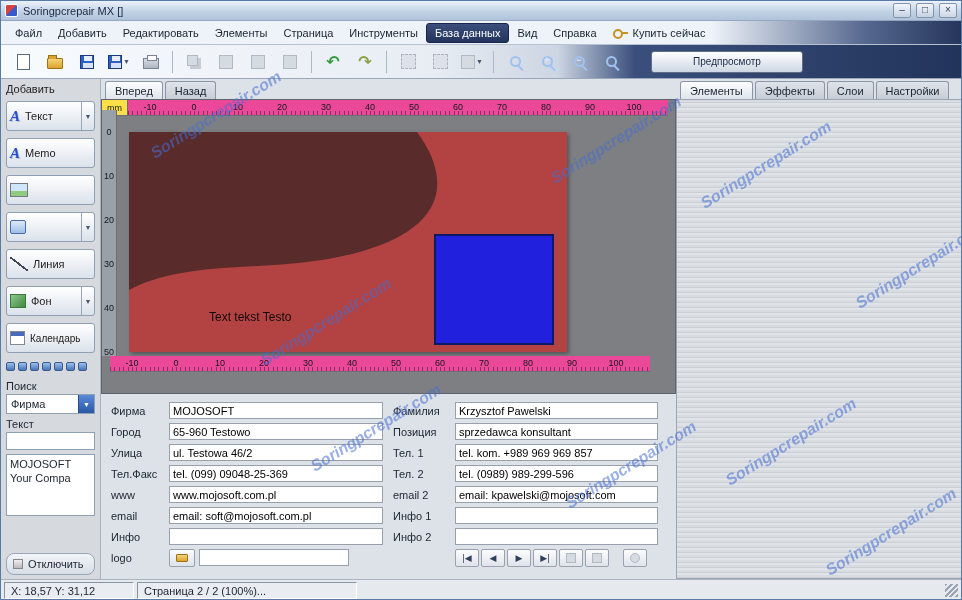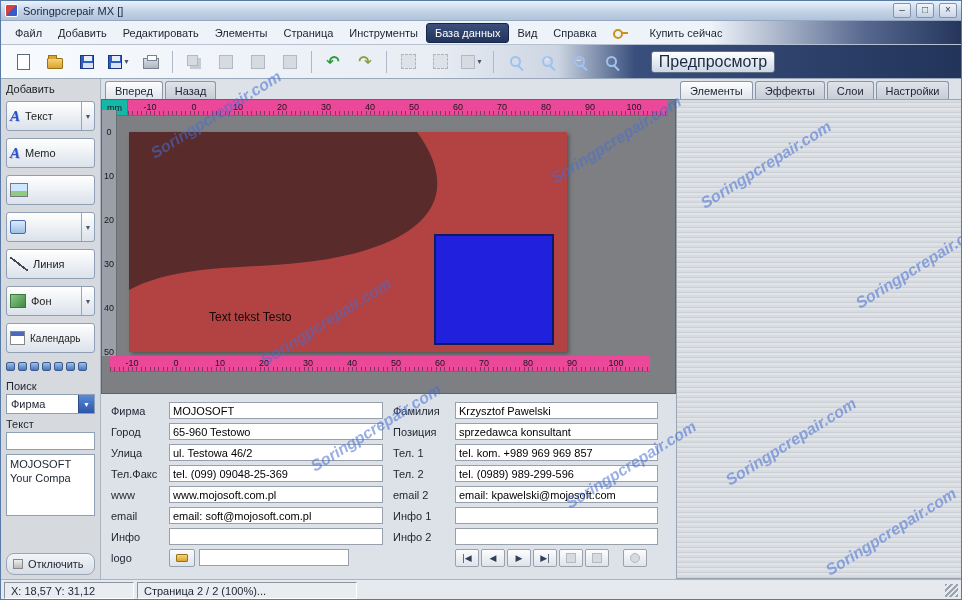--- a/index.html
+++ b/index.html
@@ -19,21 +19,21 @@
     background: linear-gradient(#f2f6fb, #c6d2e2); font-size: 10px; line-height: 12px;
     text-align: center; color: #33415a; }
   .winbtn.close { background: linear-gradient(#f2f6fb, #ccd6e4); }
 
   
   .menubar { position: absolute; left: 0; top: 20px; width: 100%; height: 24px;
     background: linear-gradient(90deg, #eef3f9 0%, #eef3f9 74%, #56688f 90%, #25355b 100%);
     border-bottom: 1px solid #b6c2d2; display: flex; align-items: center; padding: 0 6px; }
   .menu-item { padding: 3px 8px; border-radius: 3px; white-space: nowrap; }
   .menu-item.dark { background: linear-gradient(#3c4f7c, #22345c); color: #fff; border: 1px solid #17254a; }
-  .menu-item.buy { display: flex; align-items: center; gap: 22px; }
+  .menu-item.buy { display: flex; align-items: center; gap: 5px; }
   .key-icon { position: relative; width: 15px; height: 9px; display: inline-block; }
   .key-icon::before { content: ""; position: absolute; left: 0; top: 1px; width: 6px; height: 6px;
     border: 2px solid #c8921e; border-radius: 50%; }
   .key-icon::after { content: ""; position: absolute; left: 9px; top: 4px; width: 6px; height: 2px;
     background: #c8921e; box-shadow: 3px 2px 0 -1px #c8921e, 1px 2px 0 -1px #c8921e; }
 
   
   .toolbar { position: absolute; left: 0; top: 44px; width: 100%; height: 34px;
     background: linear-gradient(90deg, #f8fbfe 0%, #e8edf4 45%, #ccd5e2 58%, #3a4f7c 66%, #22345a 100%);
     border-bottom: 1px solid #9aa8ba; display: flex; align-items: center; padding: 0 8px; gap: 4px; }
@@ -58,22 +58,22 @@
   .glyph-btn { font-size: 16px; font-weight: bold; line-height: 1; }
   .glyph-btn.undo { color: #2f9a3a; }
   .glyph-btn.redo { color: #8aa243; }
   .ic-zoom { width: 11px; height: 11px; border: 2px solid #9fc2f0; border-radius: 50%; position: relative; }
   .ic-zoom::after { content: ""; position: absolute; right: -5px; bottom: -4px; width: 7px; height: 2px;
     background: #9fc2f0; transform: rotate(45deg); }
   .ic-zoom::before { position: absolute; left: 0; top: -3px; width: 7px; text-align: center;
     font-size: 9px; font-weight: bold; color: #dce8fa; }
   .ic-zoom.zi::before { content: "+"; }
   .ic-zoom.zo::before { content: "−"; }
-  .preview-btn { margin-left: 22px; width: 124px; height: 22px; border: 1px solid #5f6f88; border-radius: 3px;
-    background: linear-gradient(#ffffff, #cdd7e4); font-size: 16px; color: #1c2840;
+  .preview-btn { margin-left: 22px; width: 152px; height: 22px; border: 1px solid #5f6f88; border-radius: 3px;
+    background: linear-gradient(#ffffff, #cdd7e4); font-size: 10px; color: #1c2840;
     display: flex; align-items: center; justify-content: center; }
 
   
   .main { position: absolute; left: 0; top: 78px; width: 962px; height: 500px; }
 
   
   .sidebar { position: absolute; left: 0; top: 0; width: 100px; height: 500px; background: #d6dade;
     border-right: 1px solid #aab4c0; padding: 4px 5px; display: flex; flex-direction: column; }
   .sb-title { height: 15px; font-size: 11px; color: #222; margin-bottom: 3px; }
   .sb-btn { height: 30px; margin-bottom: 7px; border: 1px solid #8fa0b5; border-radius: 3px;
@@ -108,21 +108,21 @@
   .tab-row { position: absolute; top: 0; height: 20px; display: flex; align-items: flex-end; gap: 2px; }
   .canvas-tabs { left: 104px; }
   .right-tabs { left: 679px; }
   .tab { padding: 3px 9px 2px 9px; border: 1px solid #8a96a8; border-bottom: none;
     border-radius: 3px 3px 0 0; background: linear-gradient(#dfe3ea, #c7cdd7); font-size: 11px; }
   .tab.active { background: linear-gradient(#fdfdfe, #dfe5ec); }
 
   
   .canvas-wrap { position: absolute; left: 100px; top: 20px; width: 575px; height: 295px;
     background: #7d7f82; border: 1px solid #5f636a; overflow: hidden; }
-  .ruler-corner { position: absolute; left: 0; top: 0; width: 26px; height: 16px; background: #14b8a6;
+  .ruler-corner { position: absolute; left: 0; top: 0; width: 26px; height: 16px; background: #fde047;
     border-right: 1px solid #6a6f76; border-bottom: 1px solid #6a6f76; font-size: 9px; color: #14181e;
     display: flex; align-items: center; justify-content: center; }
   .hruler { position: absolute; left: 8px; width: 540px; height: 16px; background: #ec4899;
     border-bottom: 1px solid #6a6f76; display: flex; font-size: 9px; color: #14181e; }
   .hruler.top { top: 0; left: 26px; width: 540px; }
   .hruler.bottom { top: 256px; left: 8px; }
   .hruler span { flex: 0 0 44px; text-align: center; line-height: 14px; }
   .hruler::after { content: ""; position: absolute; left: 0; bottom: 0; width: 100%; height: 4px;
     background: repeating-linear-gradient(90deg, rgba(30,34,40,.5) 0 1px, transparent 1px 4.4px); }
   .vruler { position: absolute; left: 0; top: 10px; width: 15px; height: 246px; background: #9aa0a8;

